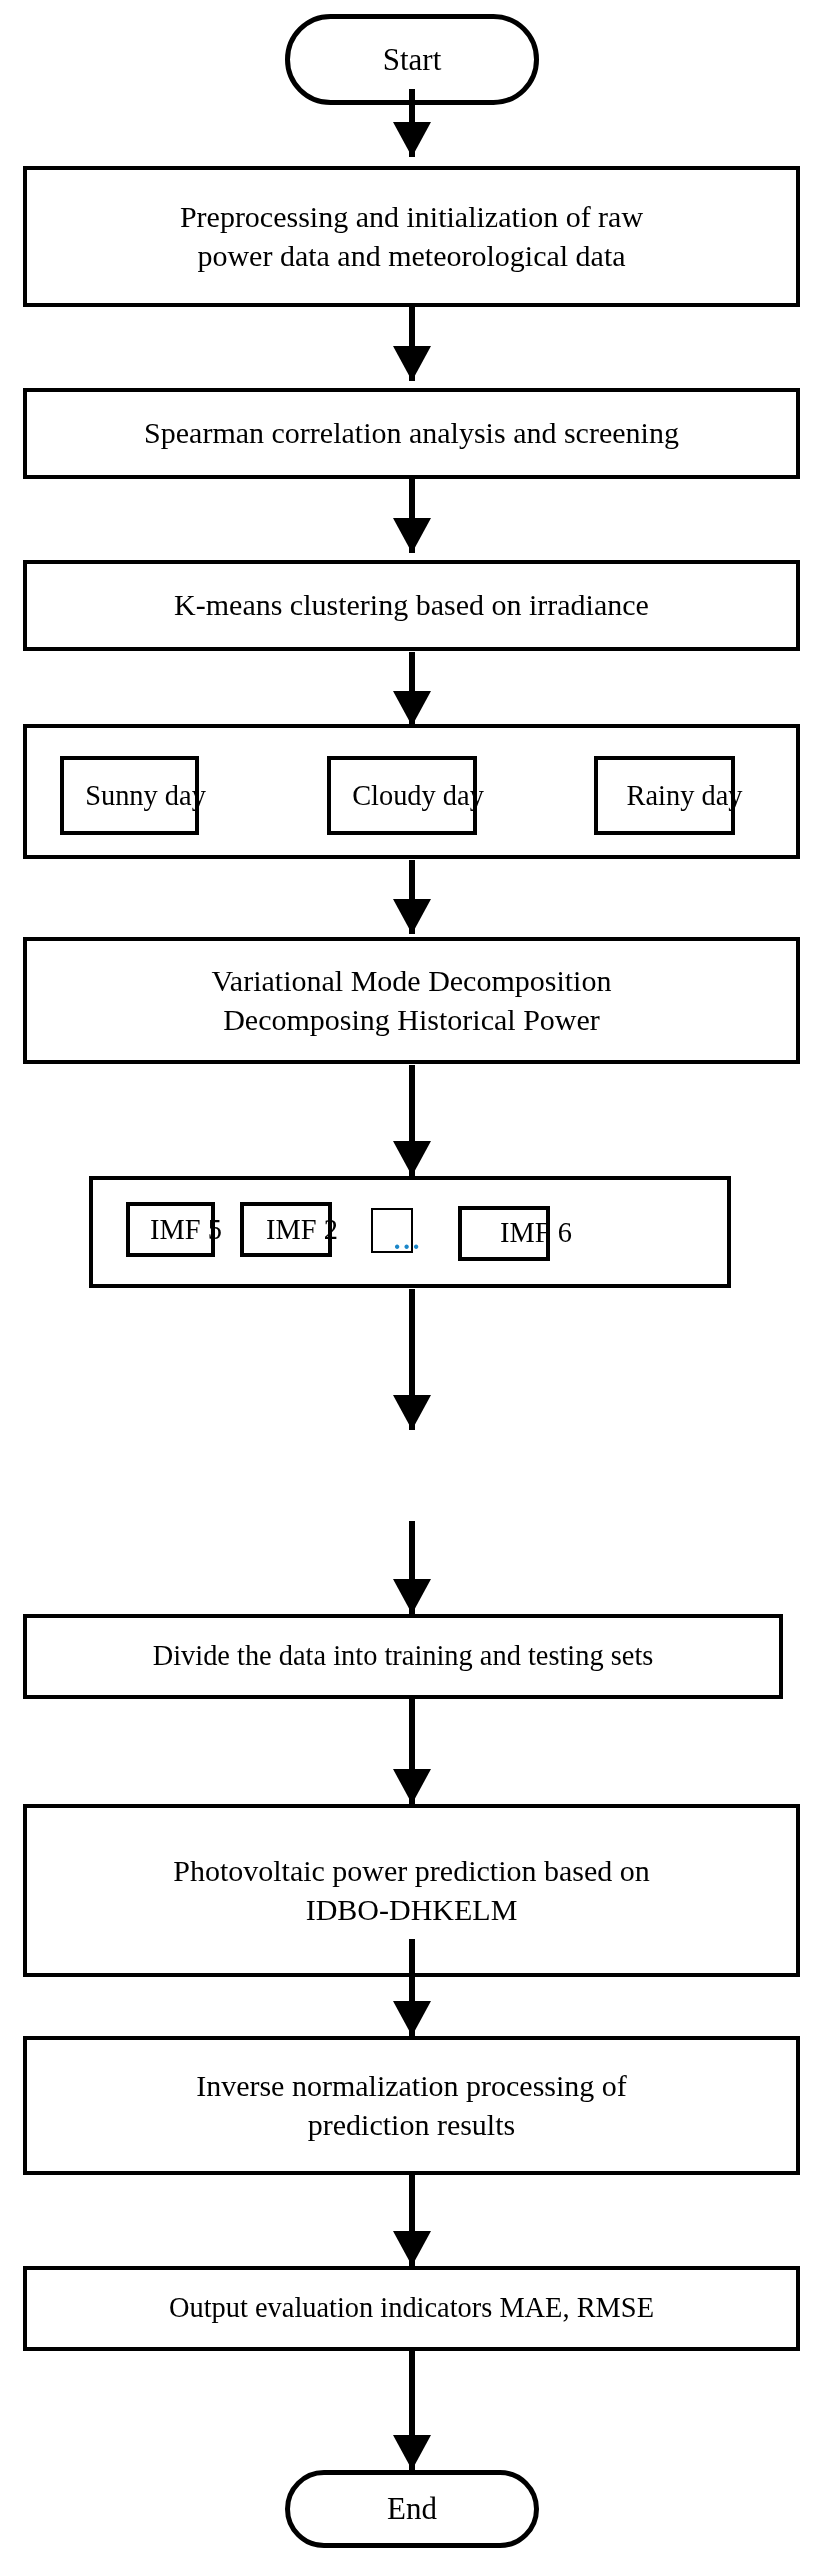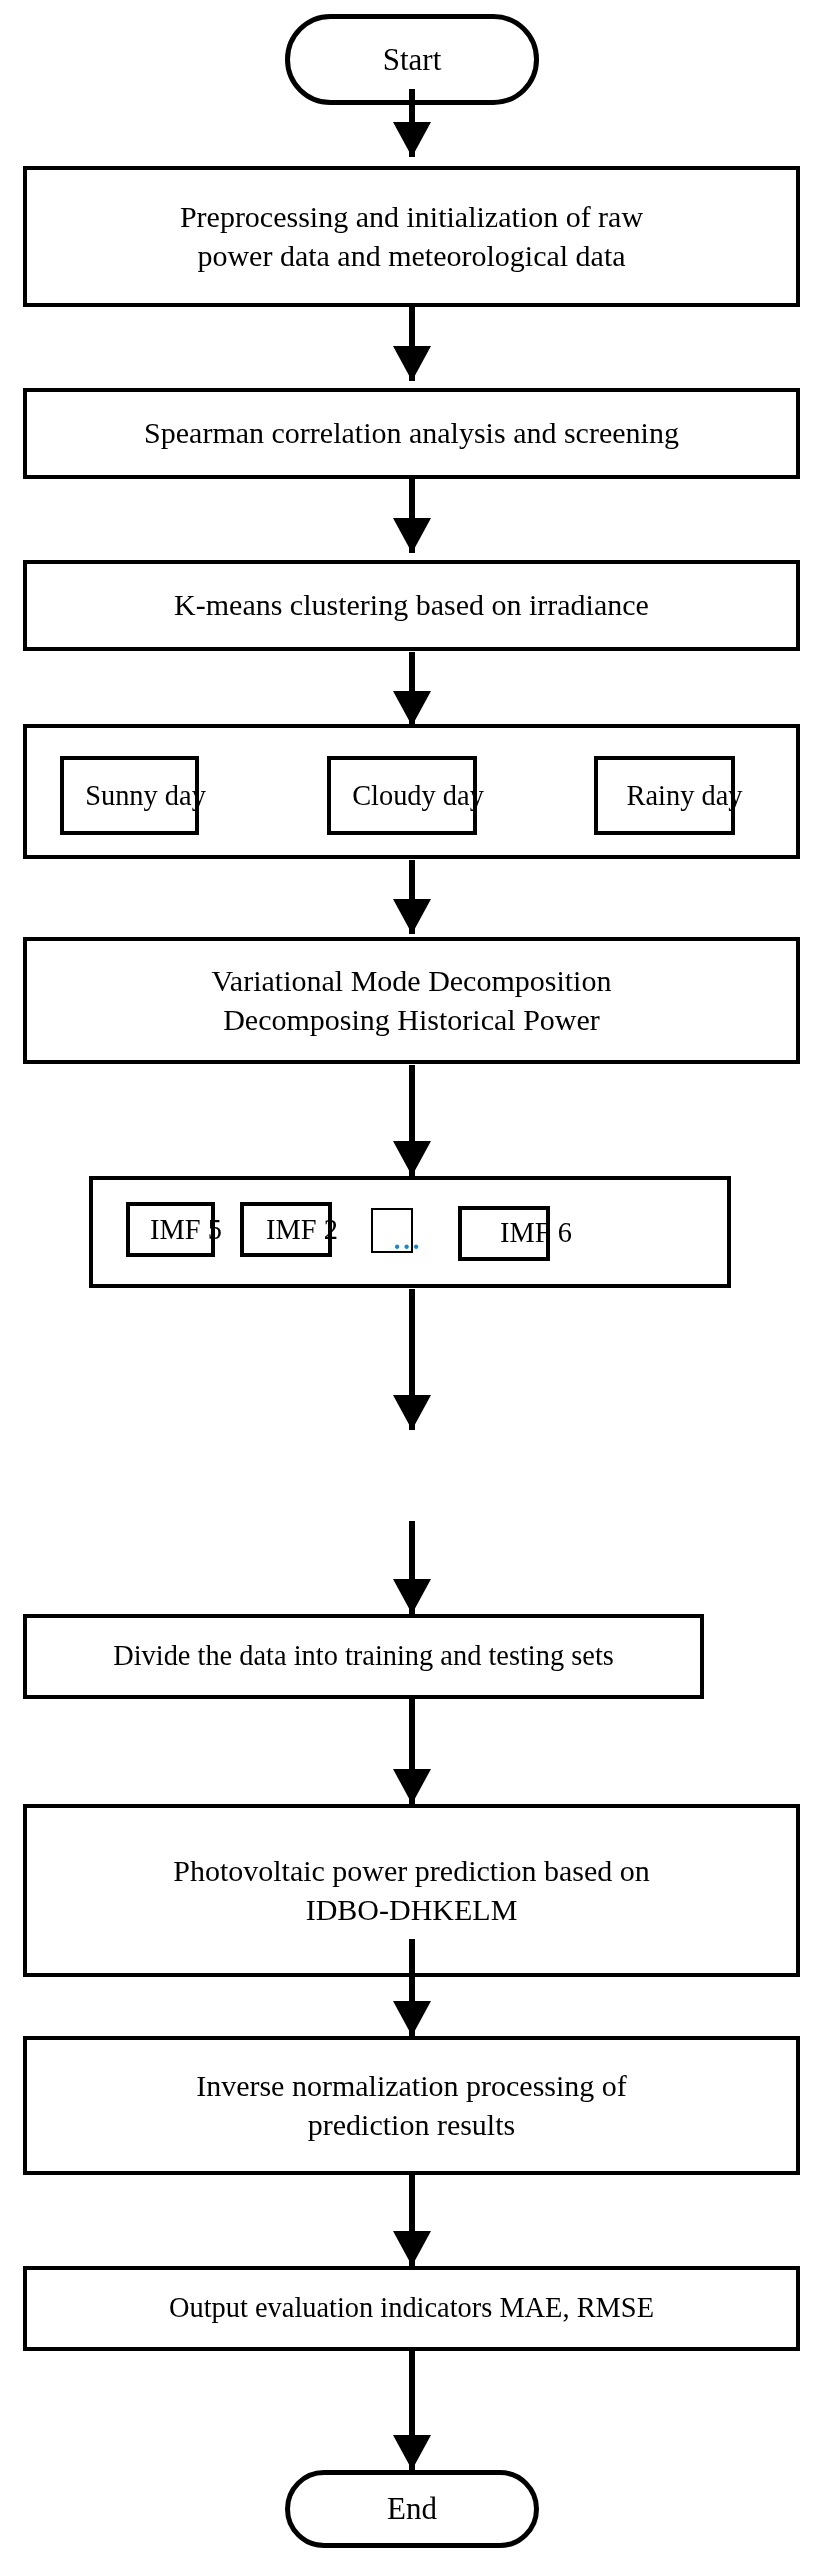--- a/index.html
+++ b/index.html
@@ -221,21 +221,21 @@
     <div class="stem" style="height:141px;"></div>
     <div class="head" style="top:106px;"></div>
   </div>
 
 
   <div class="connector" style="left:412px; top:1521px;">
     <div class="stem" style="height:93px;"></div>
     <div class="head" style="top:58px;"></div>
   </div>
 
-  <div class="node process tight" style="left:23px; top:1614px; width:681px; height:85px;">
+  <div class="node process tight" style="left:23px; top:1614px; width:760px; height:85px;">
     <span class="label">Divide the data into training and testing sets</span>
   </div>
 
   <div class="connector" style="left:412px; top:1699px;">
     <div class="stem" style="height:105px;"></div>
     <div class="head" style="top:70px;"></div>
   </div>
 
   <div class="node process" style="left:23px; top:1804px; width:777px; height:173px;">
     <span class="label">Photovoltaic power prediction based on

